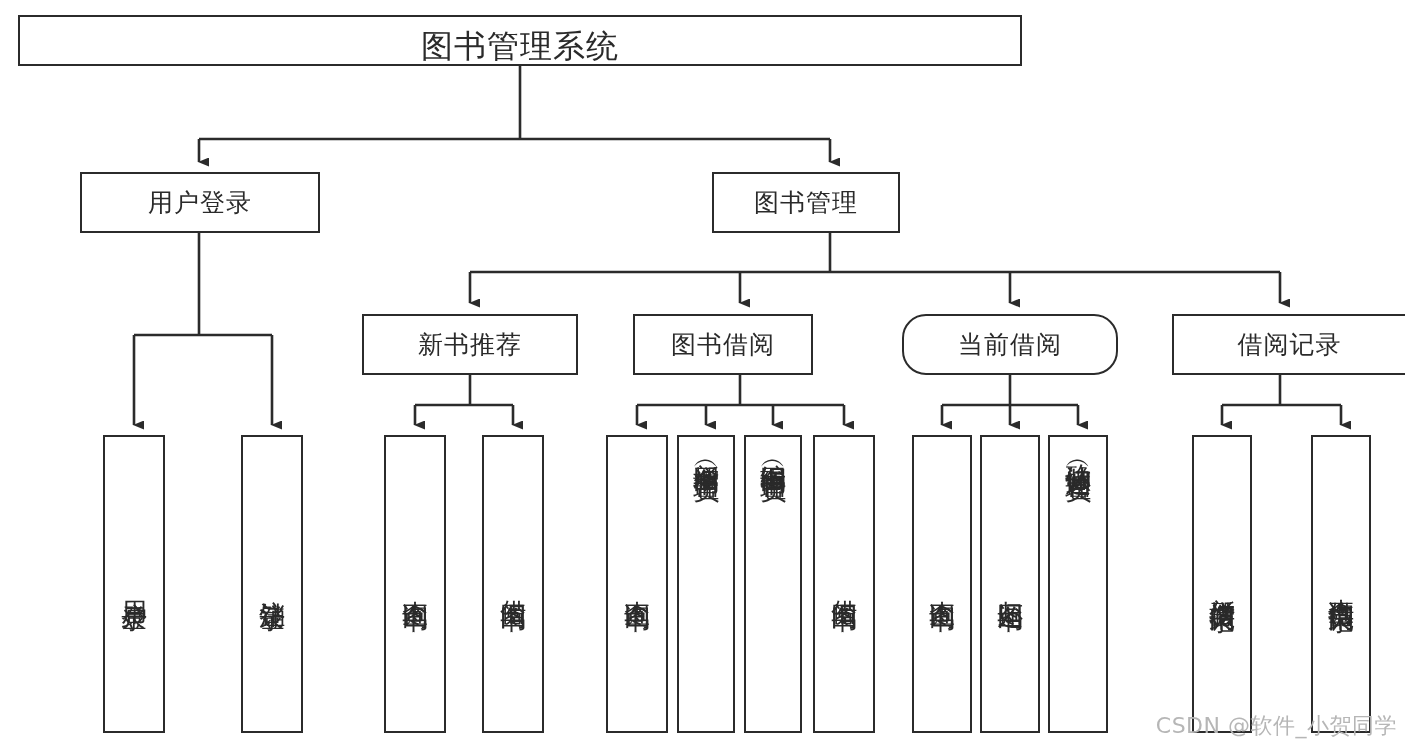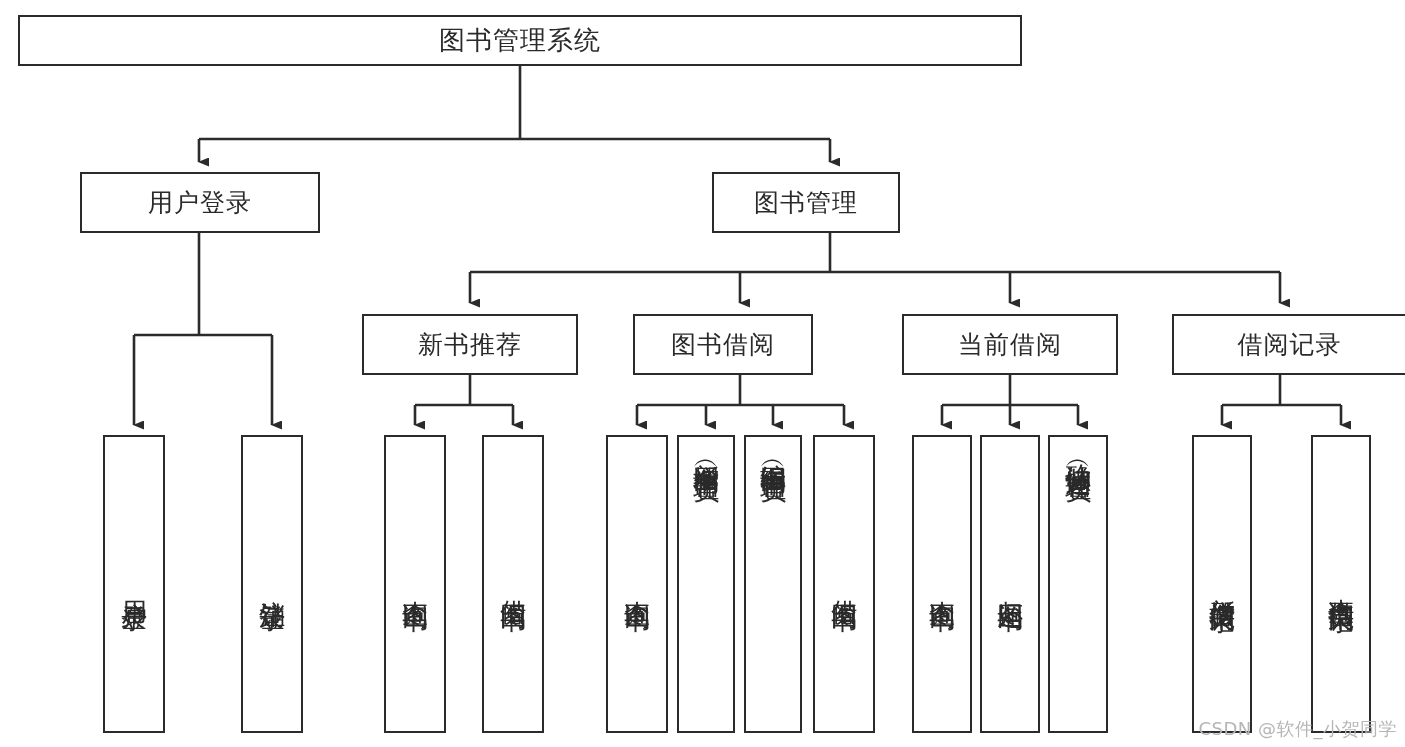--- a/index.html
+++ b/index.html
@@ -36,21 +36,22 @@
     align-items: center;
     justify-content: center;
     color: #2a2a2a;
   }
   .node.horiz {
     font-size: 25px;
     letter-spacing: 1px;
     line-height: 1.1;
   }
   .node.root {
-    font-size: 26px;
+    font-size: 32px;
+    align-items: flex-end;
   }
   .node.vert {
     align-items: flex-start;
     padding-top: 0;
   }
   .vert-label {
     writing-mode: vertical-rl;
     text-orientation: upright;
     font-size: 26px;
     line-height: 1.22;
@@ -67,21 +68,21 @@
   }
   .vert-wrap.top {
     align-items: flex-start;
     padding-top: 6px;
     box-sizing: border-box;
   }
   .watermark {
     position: absolute;
     right: 8px;
     bottom: 6px;
-    font-size: 18px;
+    font-size: 22px;
     color: #b6b6b6;
     letter-spacing: 0.5px;
     white-space: nowrap;
   }
 </style>
 </head>
 <body>
 
 <div id="diagram-root">
 
@@ -145,21 +146,21 @@
   <div class="node horiz" style="left:712px; top:172px; width:188px; height:61px;">
     <span>图书管理</span>
   </div>
 
   <div class="node horiz" style="left:362px; top:314px; width:216px; height:61px;font-family:Liberation Serif, serif;">
     <span>新书推荐</span>
   </div>
   <div class="node horiz" style="left:633px; top:314px; width:180px; height:61px;">
     <span>图书借阅</span>
   </div>
-  <div class="node horiz" style="left:902px; top:314px; width:216px; height:61px;">
+  <div class="node horiz" style="left:902px; top:314px; width:216px; height:61px;border-radius:24px;">
     <span>当前借阅</span>
   </div>
   <div class="node horiz" style="left:1172px; top:314px; width:235px; height:61px;">
     <span>借阅记录</span>
   </div>
 
   <div class="node vert" style="left:103px; top:435px; width:62px; height:298px;">
     <div class="vert-wrap">
       <span class="vert-label">用户登录</span>
     </div>

